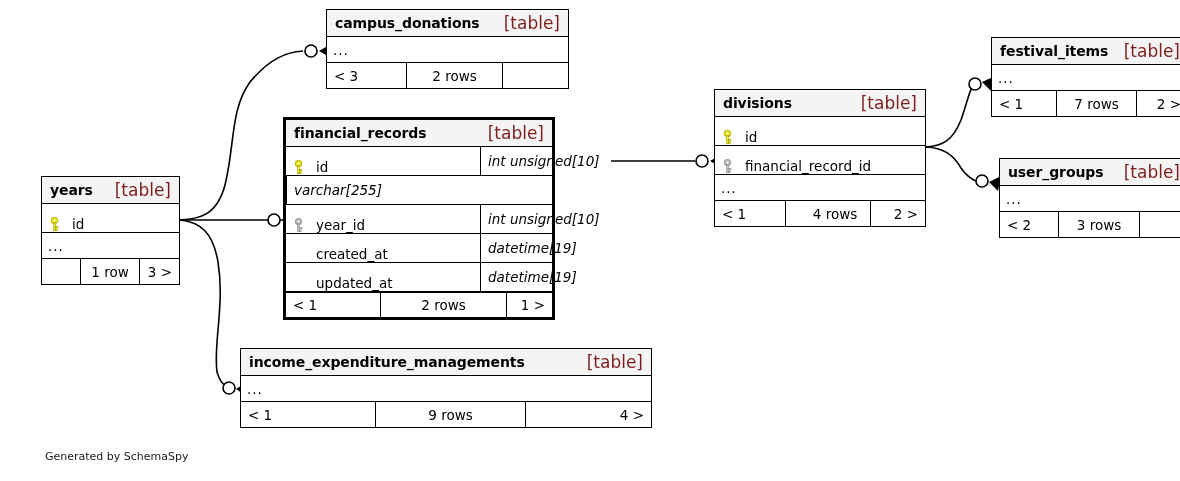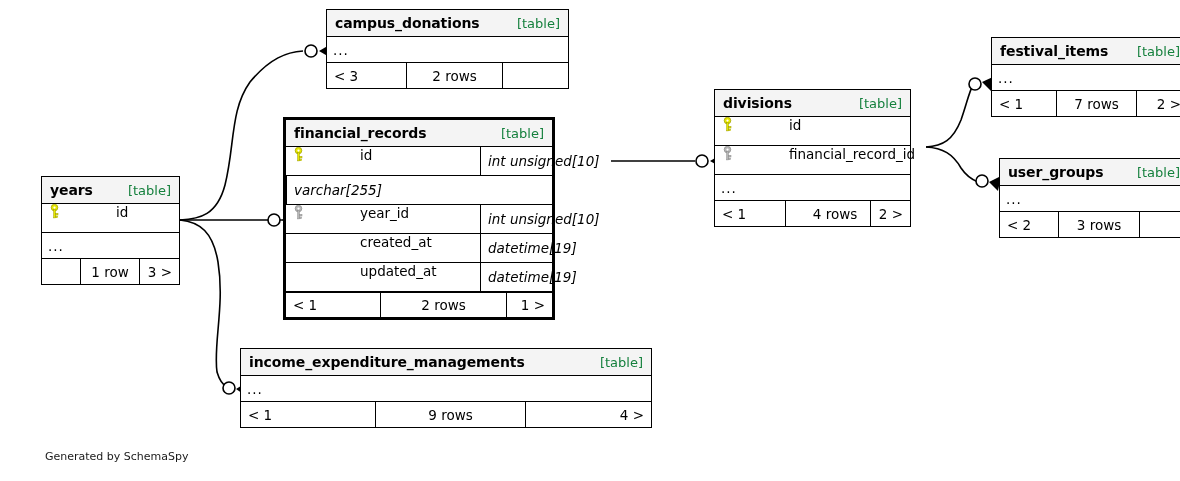--- a/index.html
+++ b/index.html
@@ -45,41 +45,40 @@
     padding: 0 8px;
     height: 27px;
     white-space: nowrap;
   }
   .tbl .hdr .tname {
     font-weight: bold;
     font-size: 14px;
     letter-spacing: -0.1px;
   }
   .tbl .hdr .tkind {
-    font-size: 13px;
-    color: #15803d;
+    font-size: 17px;
+    color: #7f1d1d;
     padding-left: 14px;
   }
   .row {
     display: flex;
     border-bottom: 1px solid #000000;
     box-sizing: border-box;
     height: 29px;
     align-items: center;
   }
   .row:last-child { border-bottom: none; }
   .col-name {
     display: flex;
-    align-items: flex-start;
+    align-items: flex-end;
     box-sizing: border-box;
     height: 100%;
     padding-left: 8px;
     flex: 0 0 auto;
     white-space: nowrap;
-    gap: 44px;
   }
   .col-type {
     box-sizing: border-box;
     height: 100%;
     display: flex;
     align-items: center;
     padding-left: 7px;
     border-left: 1px solid #000000;
     flex: 1 1 auto;
     white-space: nowrap;
@@ -242,21 +241,21 @@
       <div class="col-type">datetime[19]</div>
     </div>
 
     <div class="footer" style="border-top:1px solid #000;">
       <div class="fcell left" style="flex:0 0 94px;">&lt; 1</div>
       <div class="fcell center" style="flex:0 0 126px;">2 rows</div>
       <div class="fcell right" style="flex:1 1 auto;">1 &gt;</div>
     </div>
   </div>
 
-  <div class="tbl" style="left:689px; top:89px; width:197px;">
+  <div class="tbl" style="left:689px; top:89px; width:212px;">
     <div class="hdr">
       <span class="tname">divisions</span>
       <span class="tkind">[table]</span>
     </div>
 
     <div class="row">
       <div class="col-name" style="flex:1 1 auto;">
         <span class="keyicon">
           <svg viewBox="0 0 13 15" width="13" height="15">
             <circle cx="4.5" cy="3.6" r="3.3" fill="#e8e800" stroke="#9a9a00" stroke-width="0.7"></circle>

